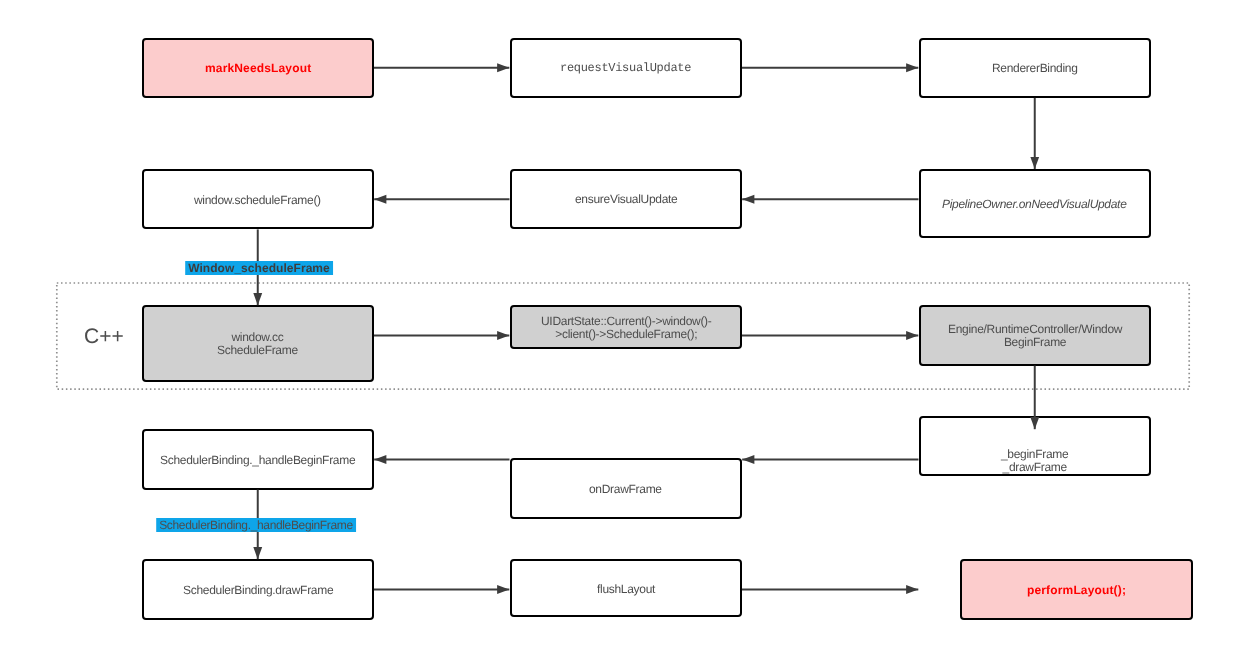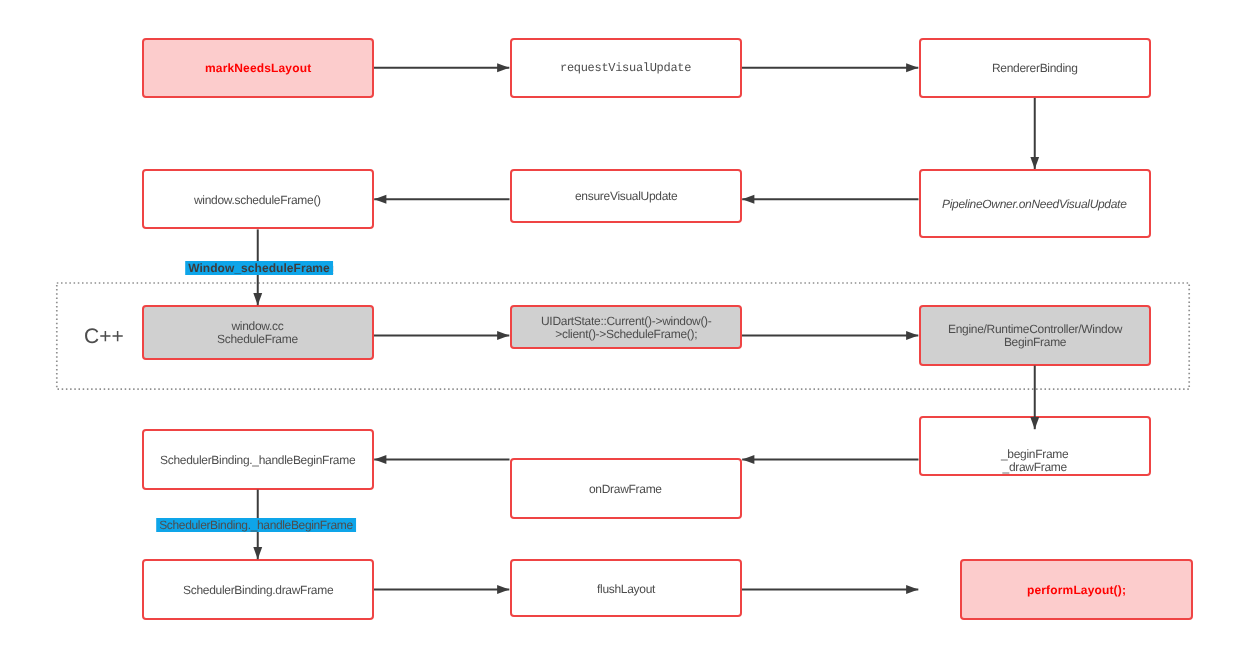--- a/index.html
+++ b/index.html
@@ -2,21 +2,21 @@
 <html><head>
 <meta charset="utf-8">
 <title>markNeedsLayout flow</title>
 <style>
   html,body{margin:0;padding:0;background:#ffffff;}
   body{width:1240px;height:669px;overflow:hidden;
        font-family:"Liberation Sans",sans-serif;
        -webkit-font-smoothing:antialiased;text-rendering:geometricPrecision;}
   #canvas{position:relative;width:1240px;height:669px;background:#ffffff;}
   svg.layer{position:absolute;left:0;top:0;width:1240px;height:669px;pointer-events:none;}
-  .node{position:absolute;box-sizing:border-box;border:2px solid #ef4444;border-radius:4px;
+  .node{position:absolute;box-sizing:border-box;border:2px solid #000000;border-radius:4px;
         display:flex;align-items:center;justify-content:center;text-align:center;}
   .node .lbl{will-change:transform;font-size:12px;line-height:13.4px;color:#4d4d4d;
              letter-spacing:-0.3px;white-space:pre-line;position:relative;top:1px;}
   .node.white{background:#ffffff;}
   .node.gray{background:#d0d0d0;}
   .node.pink{background:#fccccc;}
   .node.pink .lbl{color:#ff0000;font-weight:bold;font-size:12px;letter-spacing:0.15px;}
   .grouplbl{will-change:transform;position:absolute;font-size:21px;line-height:21px;
             color:#4d4d4d;white-space:nowrap;}
   .edgelbl{will-change:transform;position:absolute;font-size:12px;letter-spacing:-0.35px;
@@ -41,27 +41,27 @@
     </div>
     <div class="node white" style="left: 509.5px; top: 37.7px; width: 232.5px; height: 60.2px; font-family: Liberation Mono, monospace;">
       <span class="lbl">requestVisualUpdate</span>
     </div>
     <div class="node white" style="left: 918.5px; top: 37.7px; width: 232.5px; height: 60.2px;">
       <span class="lbl">RendererBinding</span>
     </div>
     <div class="node white" style="left: 141.5px; top: 169.2px; width: 232.5px; height: 60.2px;">
       <span class="lbl">window.scheduleFrame()</span>
     </div>
-    <div class="node white" style="left: 509.5px; top: 169.2px; width: 232.5px; height: 54px;">
+    <div class="node white" style="left: 509.5px; top: 169.2px; width: 232.5px; height: 60px;">
       <span class="lbl">ensureVisualUpdate</span>
     </div>
     <div class="node white" style="left: 918.5px; top: 169.2px; width: 232.5px; height: 69px; font-style: italic;">
       <span class="lbl">PipelineOwner.onNeedVisualUpdate</span>
     </div>
-    <div class="node gray" style="left: 141.5px; top: 305.4px; width: 232.5px; height: 55px;">
+    <div class="node gray" style="left: 141.5px; top: 305.4px; width: 232.5px; height: 77px;">
       <span class="lbl">window.cc
 ScheduleFrame</span>
     </div>
     <div class="node gray" style="left: 509.5px; top: 305.4px; width: 232.5px; height: 44px;">
       <span class="lbl">UIDartState::Current()-&gt;window()-
 &gt;client()-&gt;ScheduleFrame();</span>
     </div>
     <div class="node gray" style="left: 918.5px; top: 305.4px; width: 232.5px; height: 60.2px;">
       <span class="lbl">Engine/RuntimeController/Window
 BeginFrame</span>

